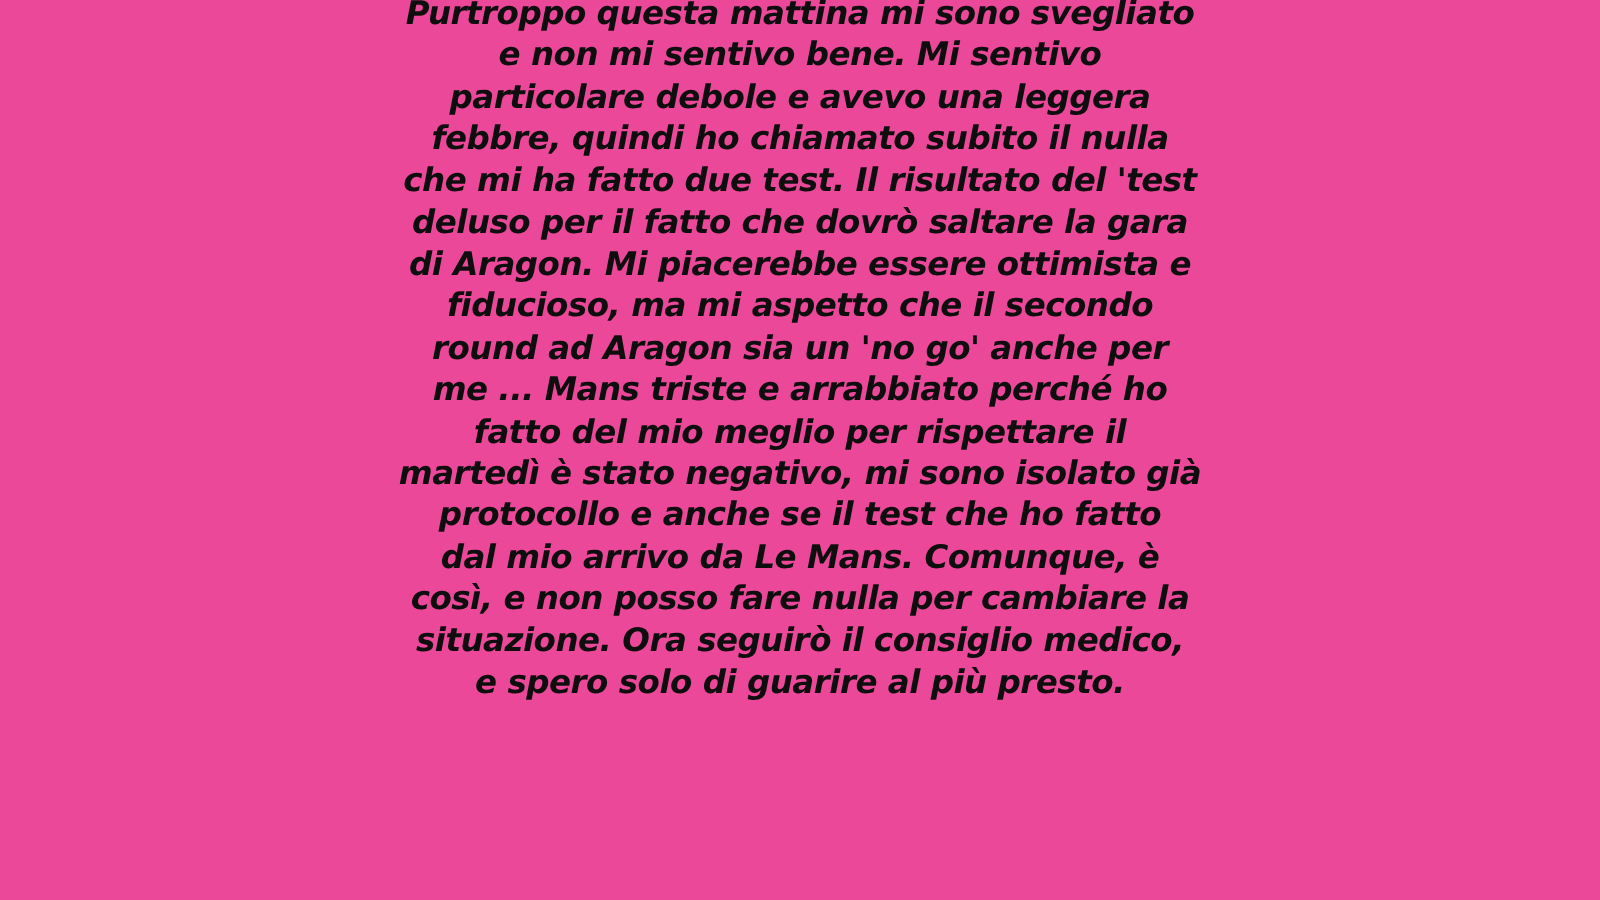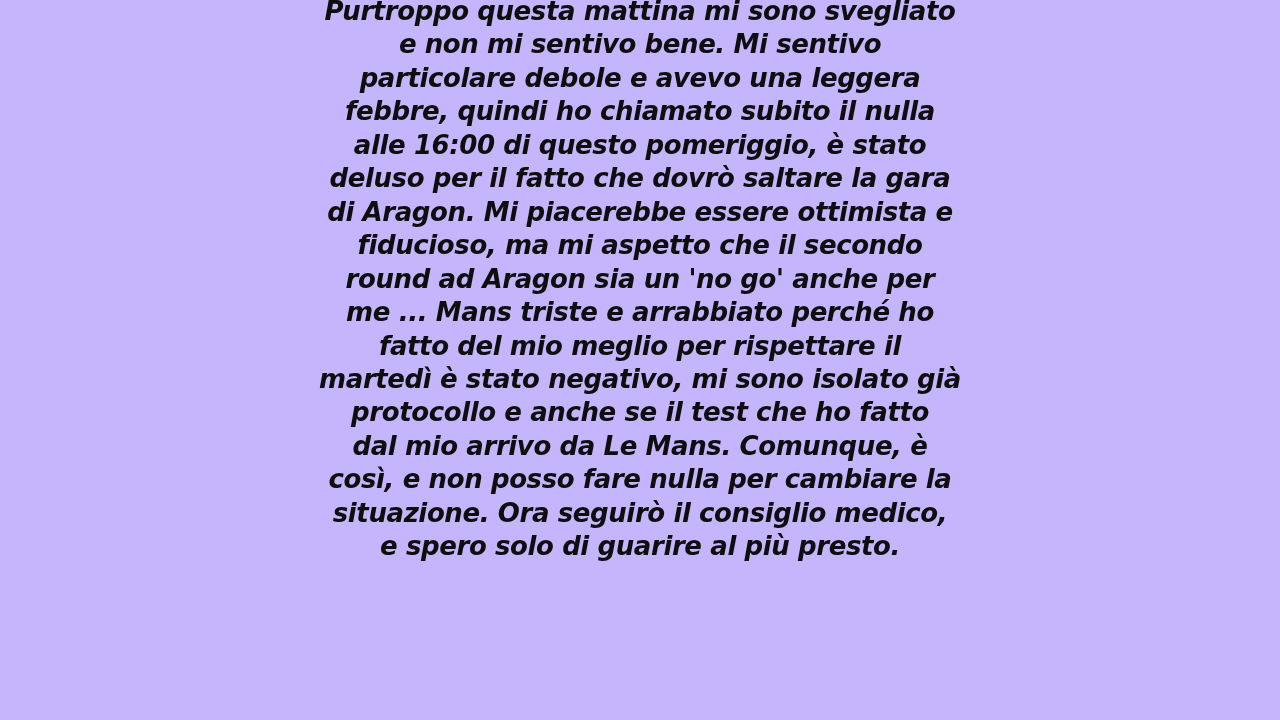--- a/index.html
+++ b/index.html
@@ -7,21 +7,21 @@
     padding: 0;
     width: 1280px;
     height: 720px;
     overflow: hidden;
     background: #ffffff;
   }
   .stage {
     position: relative;
     width: 1280px;
     height: 720px;
-    background: #c4b5fd;
+    background: #ec4899;
   }
   .statement {
     position: absolute;
     left: 0;
     top: -5px;
     width: 1280px;
     text-align: center;
     font-family: "DejaVu Sans", "Liberation Sans", sans-serif;
     font-weight: bold;
     font-style: italic;
@@ -36,21 +36,21 @@
 </style>
 </head>
 <body>
 
 <div class="stage">
   <div class="statement">
     <div class="statement-line">Purtroppo questa mattina mi sono svegliato</div>
     <div class="statement-line">e non mi sentivo bene. Mi sentivo</div>
     <div class="statement-line">particolare debole e avevo una leggera</div>
     <div class="statement-line">febbre, quindi ho chiamato subito il nulla</div>
-    <div class="statement-line">alle 16:00 di questo pomeriggio, è stato</div>
+    <div class="statement-line">che mi ha fatto due test. Il risultato del 'test</div>
     <div class="statement-line">deluso per il fatto che dovrò saltare la gara</div>
     <div class="statement-line">di Aragon. Mi piacerebbe essere ottimista e</div>
     <div class="statement-line">fiducioso, ma mi aspetto che il secondo</div>
     <div class="statement-line">round ad Aragon sia un 'no go' anche per</div>
     <div class="statement-line">me ... Mans triste e arrabbiato perché ho</div>
     <div class="statement-line">fatto del mio meglio per rispettare il</div>
     <div class="statement-line">martedì è stato negativo, mi sono isolato già</div>
     <div class="statement-line">protocollo e anche se il test che ho fatto</div>
     <div class="statement-line">dal mio arrivo da Le Mans. Comunque, è</div>
     <div class="statement-line">così, e non posso fare nulla per cambiare la</div>

